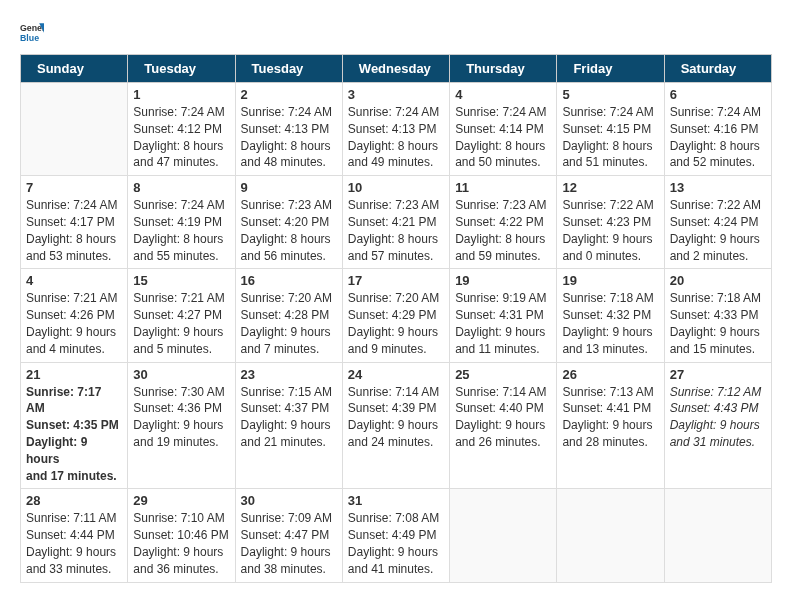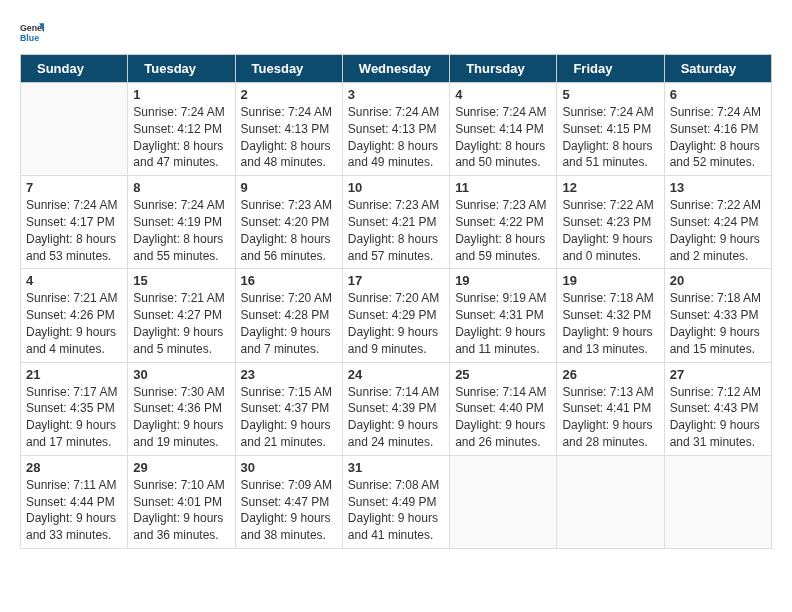--- a/index.html
+++ b/index.html
@@ -253,21 +253,21 @@
           <span class="day-num">20</span>
           <div class="day-info" style="white-space: pre-line;">Sunrise: 7:18 AM
 Sunset: 4:33 PM
 Daylight: 9 hours
 and 15 minutes.</div>
         </td>
       </tr>
       <tr>
         <td>
           <span class="day-num">21</span>
-          <div class="day-info" style="white-space: pre-line;">Sunrise: 7:17 AM
+          <div class="day-info" style="white-space: pre-line; font-weight: bold;">Sunrise: 7:17 AM
 Sunset: 4:35 PM
 Daylight: 9 hours
 and 17 minutes.</div>
         </td>
         <td>
           <span class="day-num">30</span>
           <div class="day-info" style="white-space: pre-line;">Sunrise: 7:30 AM
 Sunset: 4:36 PM
 Daylight: 9 hours
 and 19 minutes.</div>
@@ -295,38 +295,38 @@
         </td>
         <td>
           <span class="day-num">26</span>
           <div class="day-info" style="white-space: pre-line;">Sunrise: 7:13 AM
 Sunset: 4:41 PM
 Daylight: 9 hours
 and 28 minutes.</div>
         </td>
         <td>
           <span class="day-num">27</span>
-          <div class="day-info" style="white-space: pre-line;">Sunrise: 7:12 AM
+          <div class="day-info" style="white-space: pre-line; font-style: italic;">Sunrise: 7:12 AM
 Sunset: 4:43 PM
 Daylight: 9 hours
 and 31 minutes.</div>
         </td>
       </tr>
       <tr>
         <td>
           <span class="day-num">28</span>
           <div class="day-info" style="white-space: pre-line;">Sunrise: 7:11 AM
 Sunset: 4:44 PM
 Daylight: 9 hours
 and 33 minutes.</div>
         </td>
         <td>
           <span class="day-num">29</span>
           <div class="day-info" style="white-space: pre-line;">Sunrise: 7:10 AM
-Sunset: 4:01 PM
+Sunset: 10:46 PM
 Daylight: 9 hours
 and 36 minutes.</div>
         </td>
         <td>
           <span class="day-num">30</span>
           <div class="day-info" style="white-space: pre-line;">Sunrise: 7:09 AM
 Sunset: 4:47 PM
 Daylight: 9 hours
 and 38 minutes.</div>
         </td>

